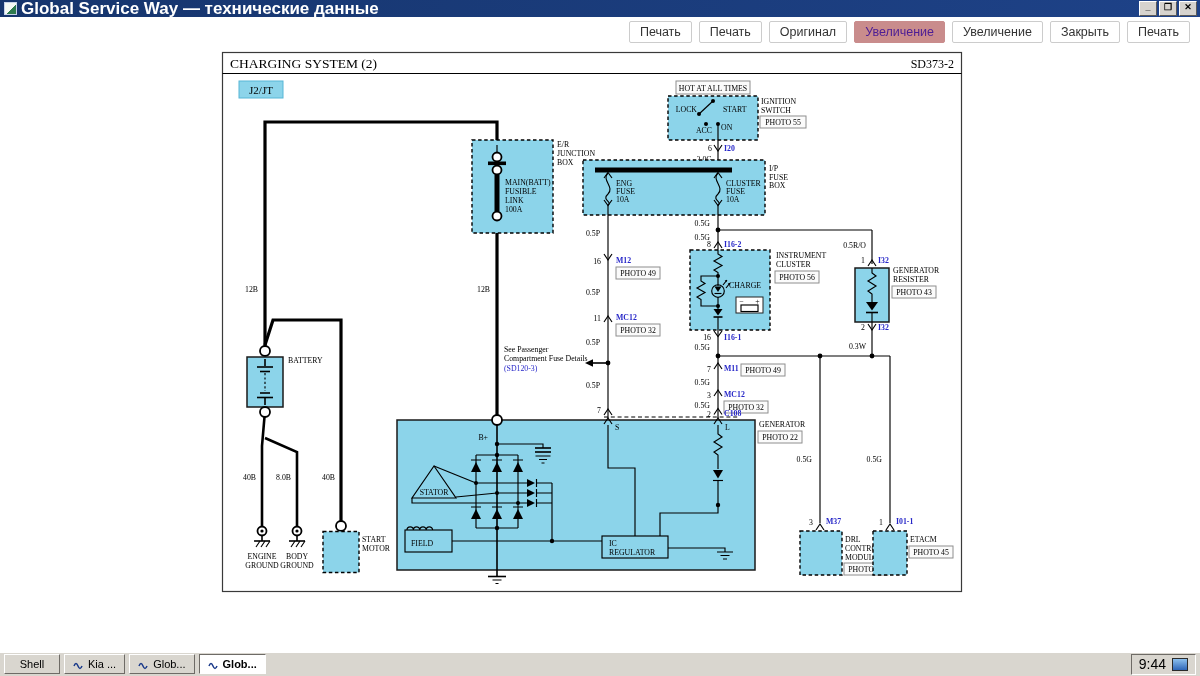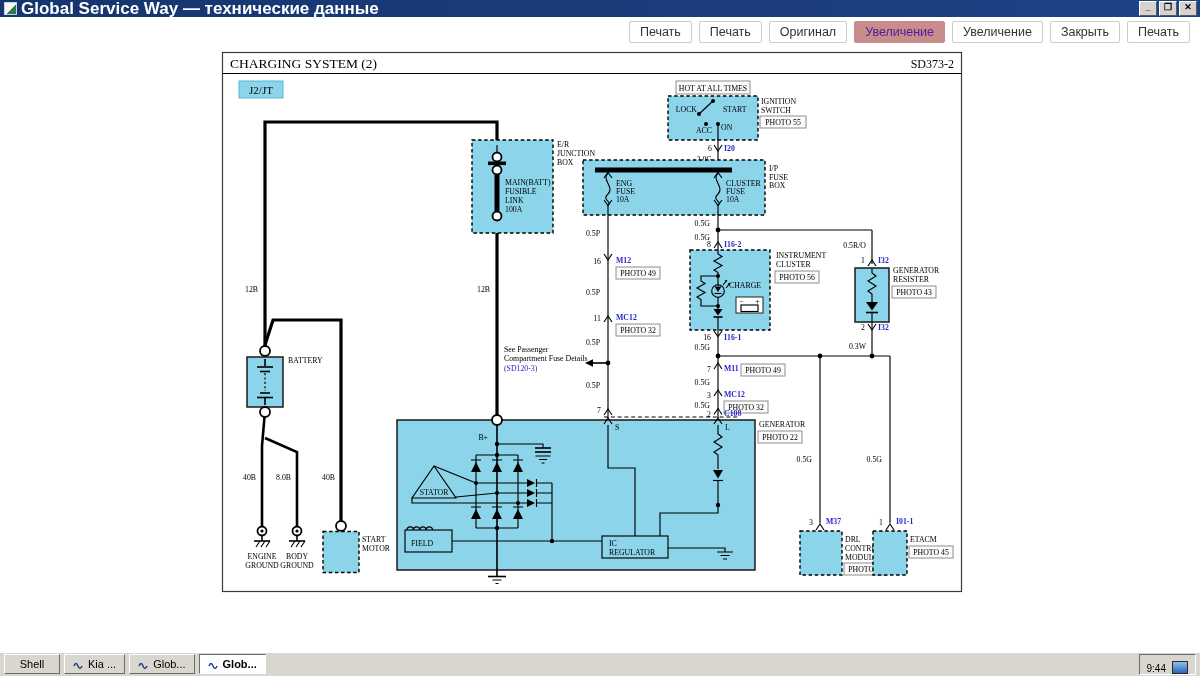--- a/index.html
+++ b/index.html
@@ -23,21 +23,21 @@
 
   .diagram{position:absolute;top:46px;left:0}
 
   
   .taskbar{position:absolute;left:0;right:0;bottom:0;height:24px;background:#d9d6cf;
     box-shadow:inset 0 1px 0 #fff;display:flex;align-items:center;padding:0 4px;gap:4px}
   .task{height:18px;display:flex;align-items:center;gap:4px;padding:0 8px;font-size:11px;color:#000;
     background:#d9d6cf;border:1px solid;border-color:#fff #6e6b66 #6e6b66 #fff;min-width:38px;justify-content:center}
   .task.active{background:#fff;border-color:#6e6b66 #fff #fff #6e6b66;font-weight:bold}
   .tray{margin-left:auto;height:19px;border:1px solid;border-color:#6e6b66 #fff #fff #6e6b66;
-    display:flex;align-items:flex-end;gap:6px;padding:0 7px;font-size:10px}
+    display:flex;align-items:center;gap:6px;padding:0 7px;font-size:14px}
   .mon{width:14px;height:11px;border:1px solid #2a2a2a;background:linear-gradient(#8cc0ee,#2e66b8)}
 
   
   svg text{font-family:"Liberation Serif","DejaVu Serif",serif;font-size:7.8px;fill:#000}
   .w{stroke:#000;stroke-width:1.15;fill:none}
   .w2{stroke:#000;stroke-width:1.6;fill:none}
   .wt{stroke:#000;stroke-width:3.2;fill:none}
   .wt2{stroke:#000;stroke-width:2.6;fill:none}
   .cybox{fill:#8cd4ea;stroke:#000;stroke-width:1.4;stroke-dasharray:3.5 2.6}
   .cysolid{fill:#8cd4ea;stroke:#1a1a1a;stroke-width:1.5}

